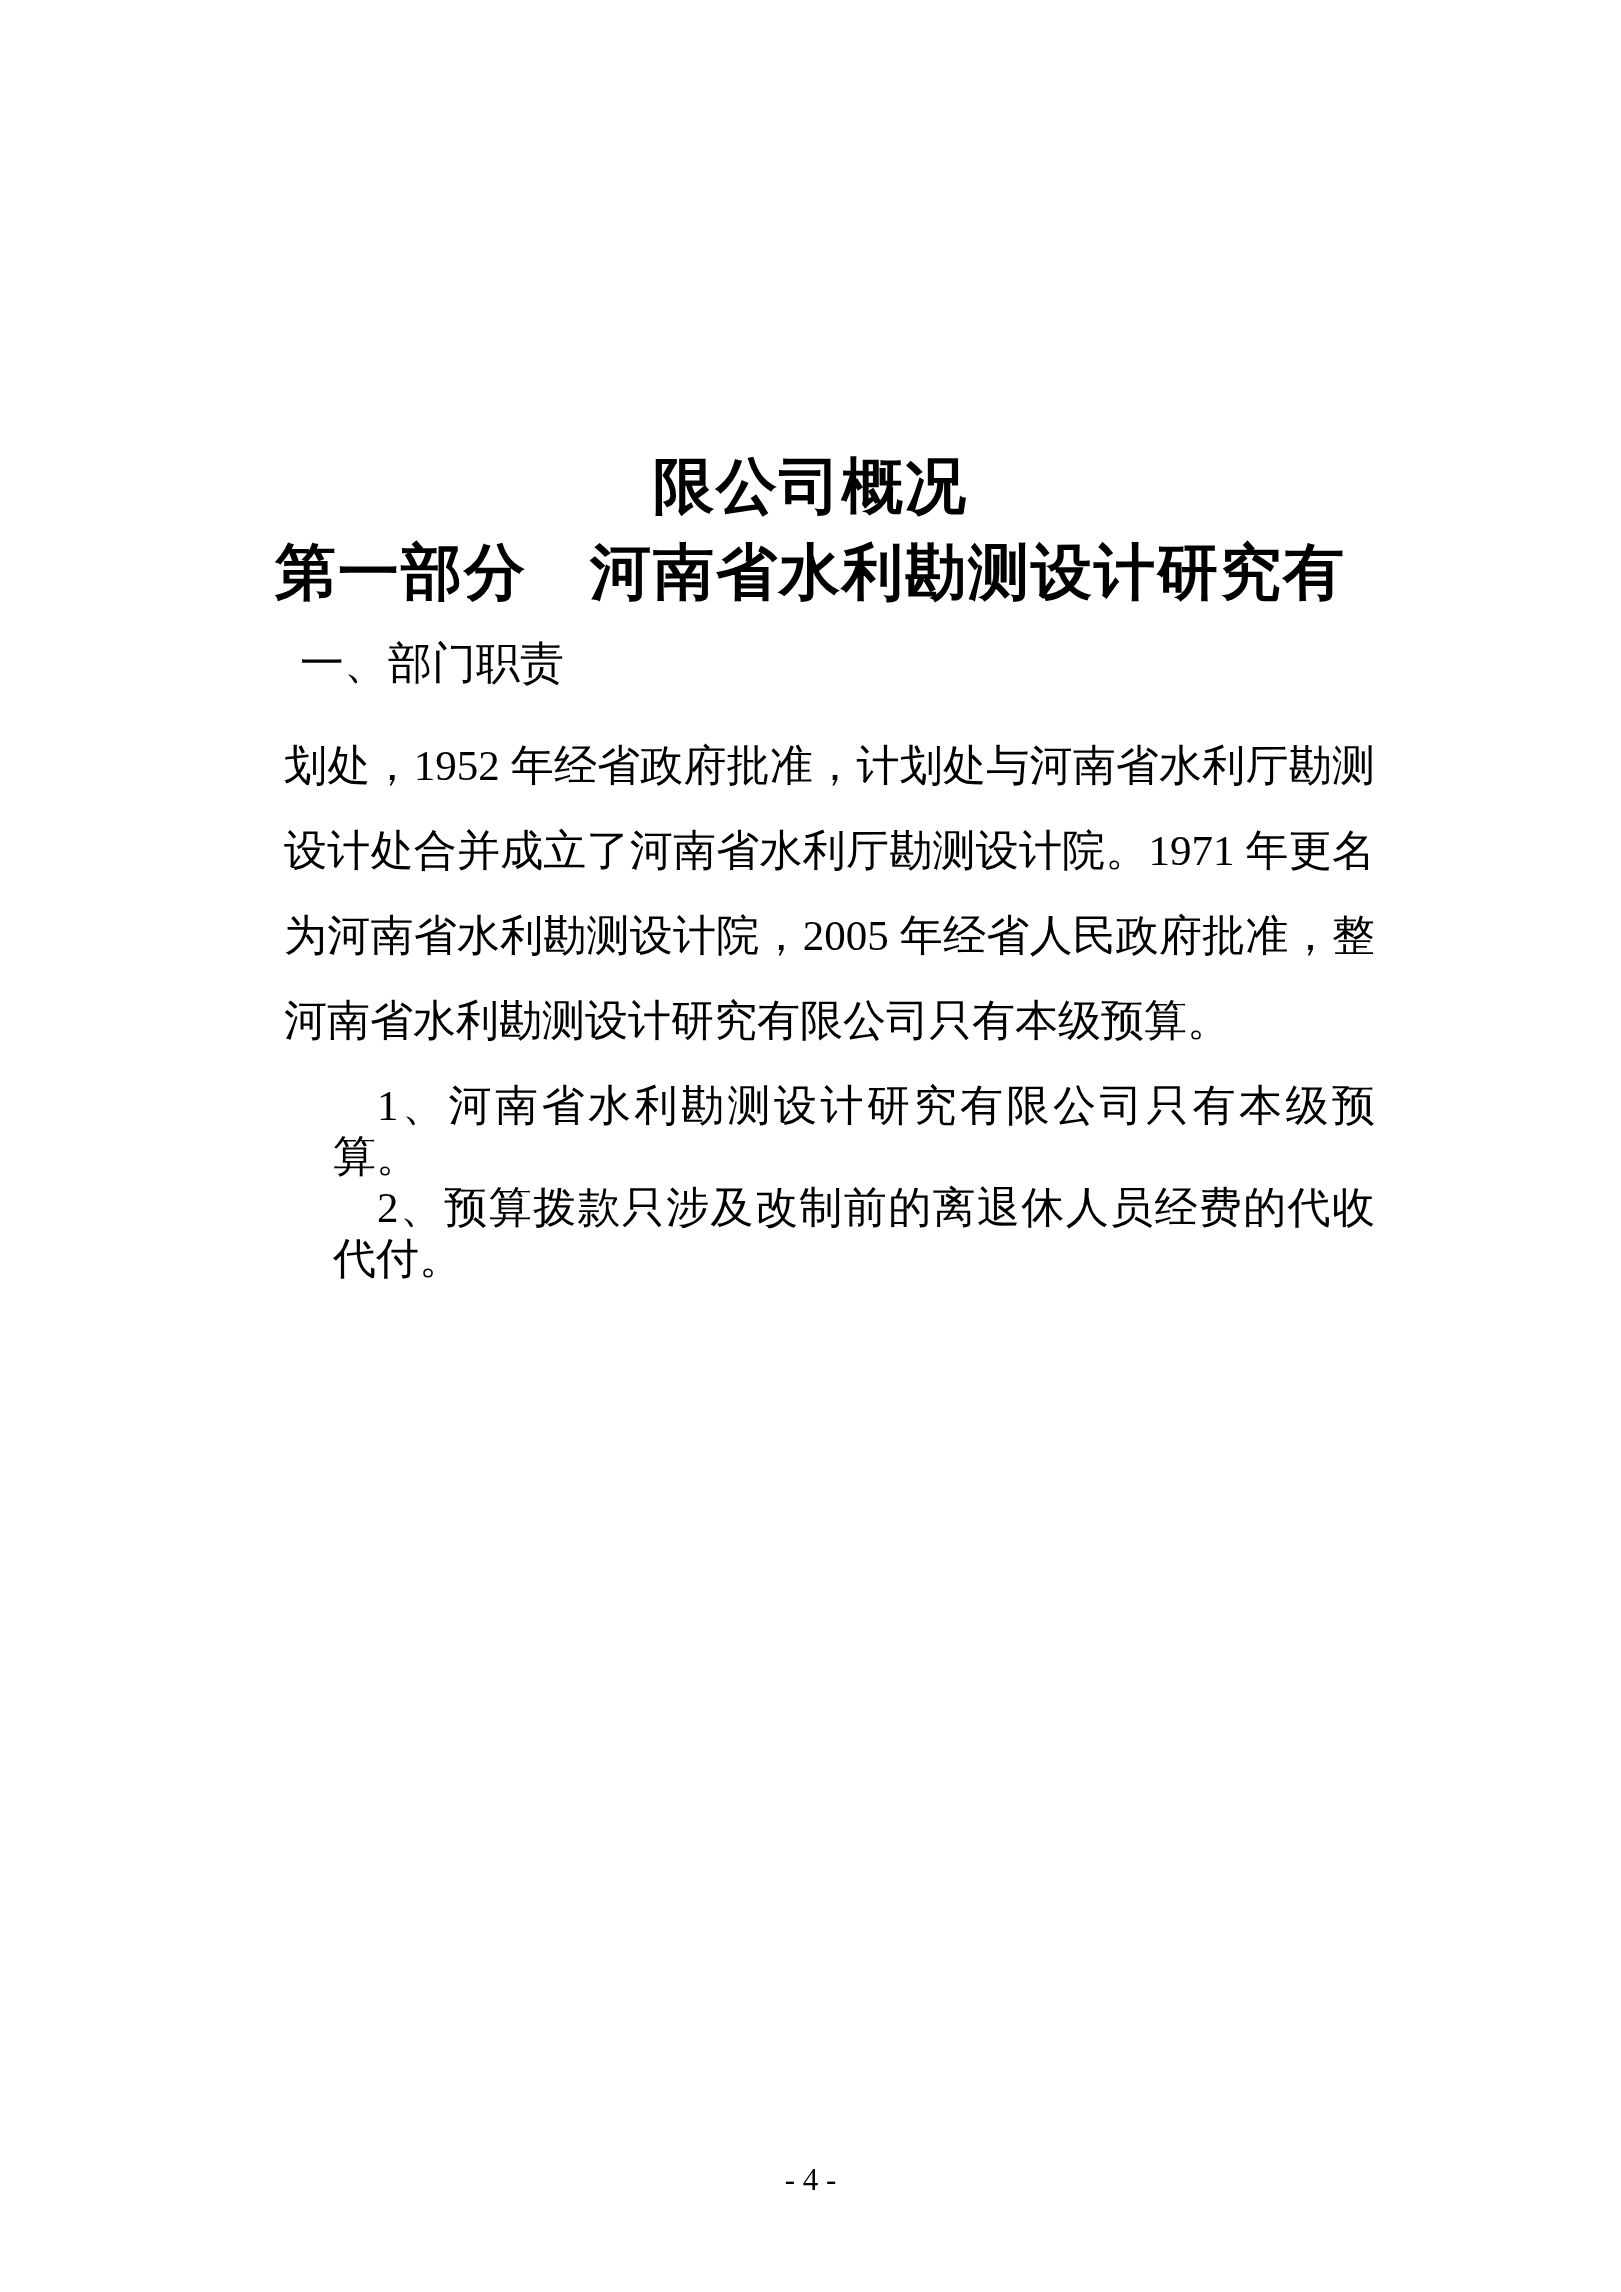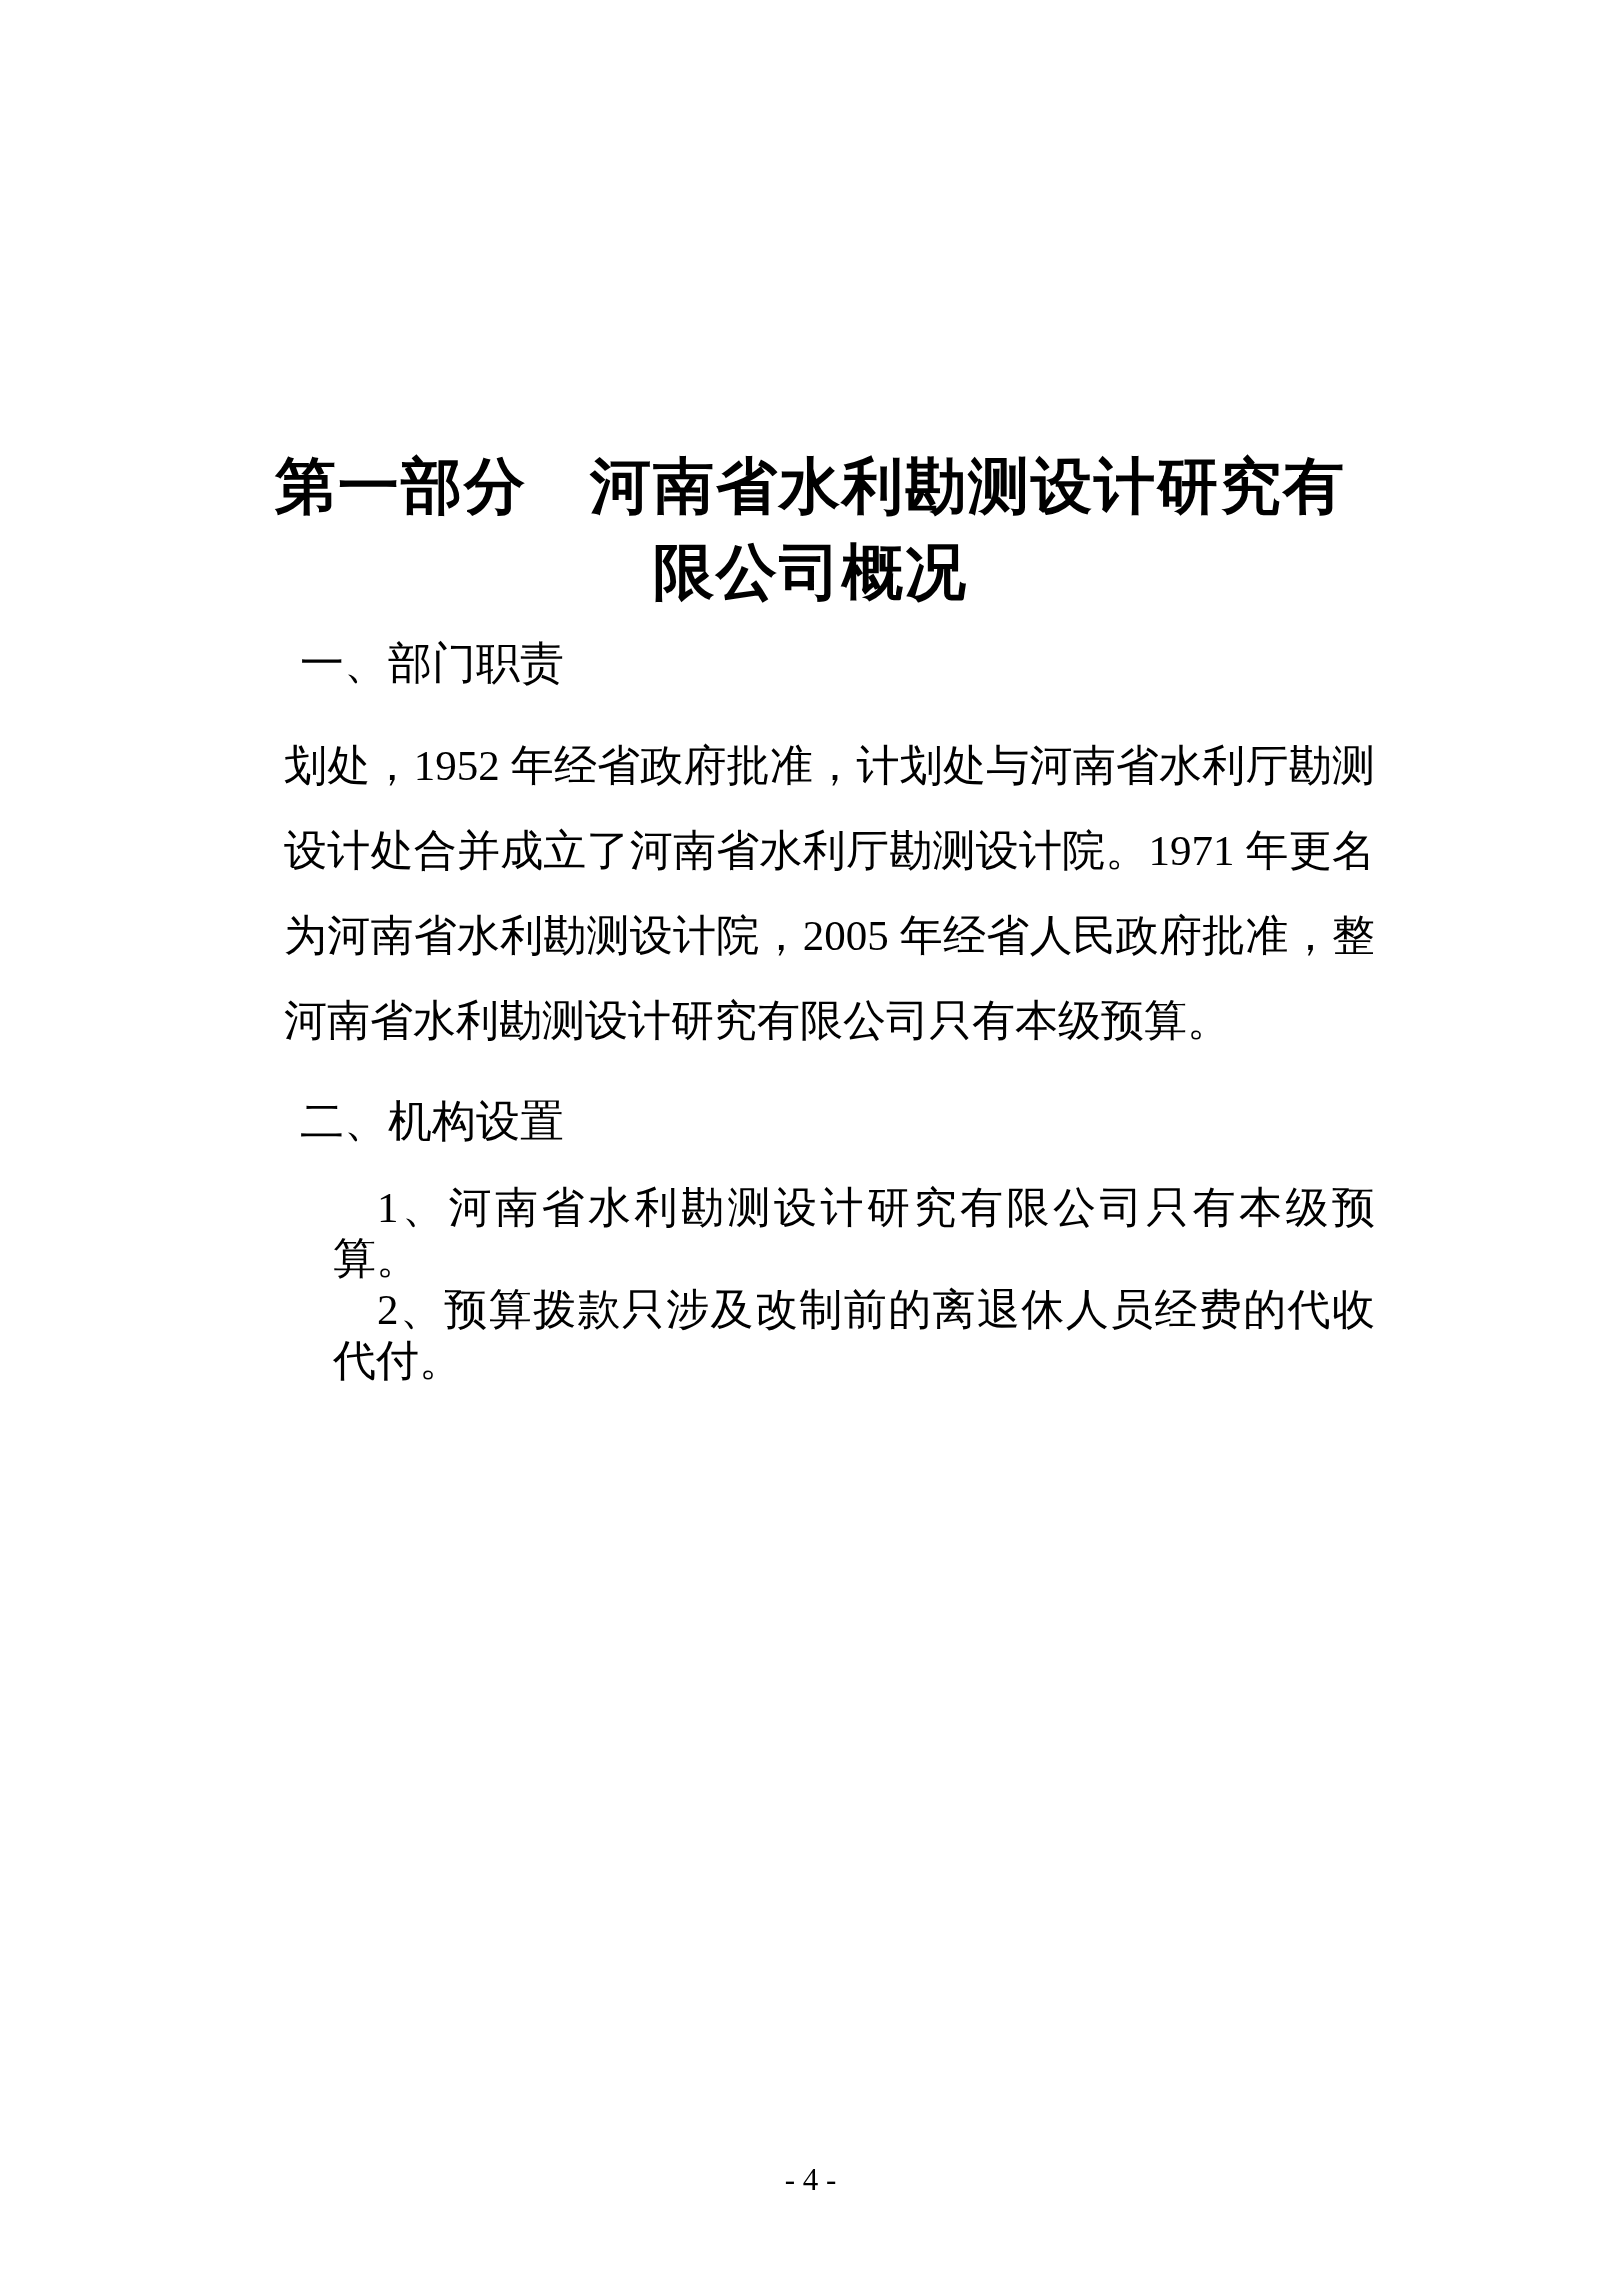--- a/index.html
+++ b/index.html
@@ -62,36 +62,35 @@
     font-size: 31px;
     line-height: 39px;
   }
 </style>
 </head>
 <body>
 
 <div class="page">
 
   <header class="doc-title">
+    <div class="title-line">限公司概况</div>
     <div class="title-line">第一部分　河南省水利勘测设计研究有</div>
-    <div class="title-line">限公司概况</div>
   </header>
 
   <main class="content">
 
     <h2 class="sec-heading sec-heading-1">一、部门职责</h2>
 
     <div class="para">
       <div class="line justify">划处，1952 年经省政府批准，计划处与河南省水利厅勘测</div>
       <div class="line justify">设计处合并成立了河南省水利厅勘测设计院。1971 年更名</div>
       <div class="line justify">为河南省水利勘测设计院，2005 年经省人民政府批准，整</div>
       <div class="line">河南省水利勘测设计研究有限公司只有本级预算。</div>
     </div>
 
-    <h2 class="sec-heading">二、机构设置</h2>
 
     <div class="list-item list-item-1">
       <div class="line item-first">1、河南省水利勘测设计研究有限公司只有本级预算。</div>
     </div>
 
     <div class="list-item list-item-2">
       <div class="line item-first justify">2、预算拨款只涉及改制前的离退休人员经费的代收</div>
       <div class="line item-cont">代付。</div>
     </div>
 

